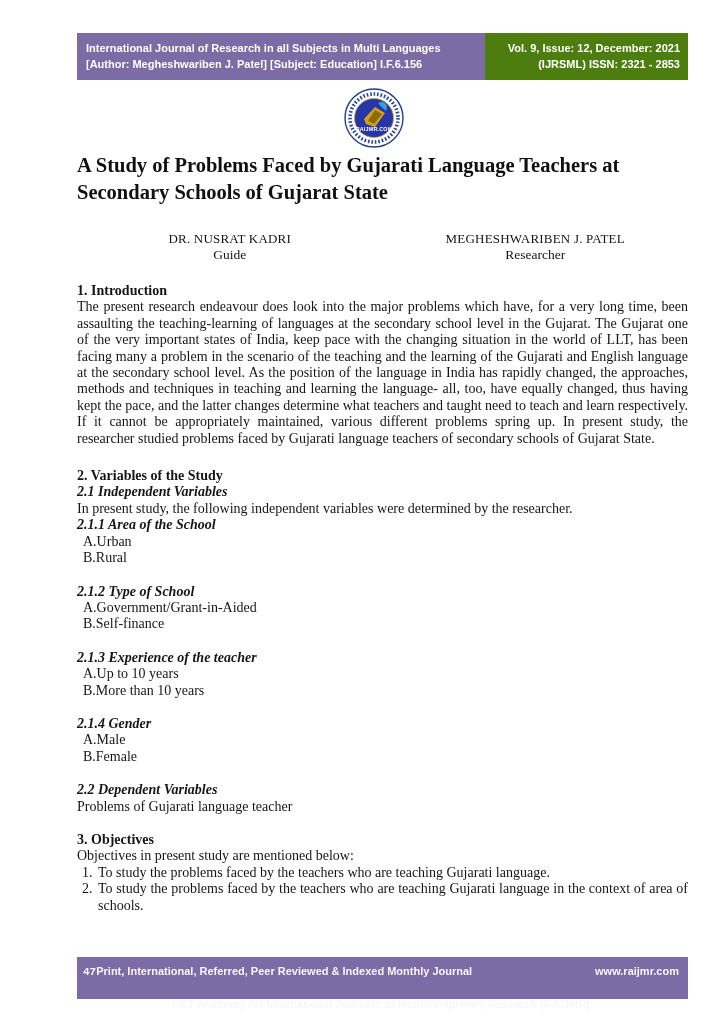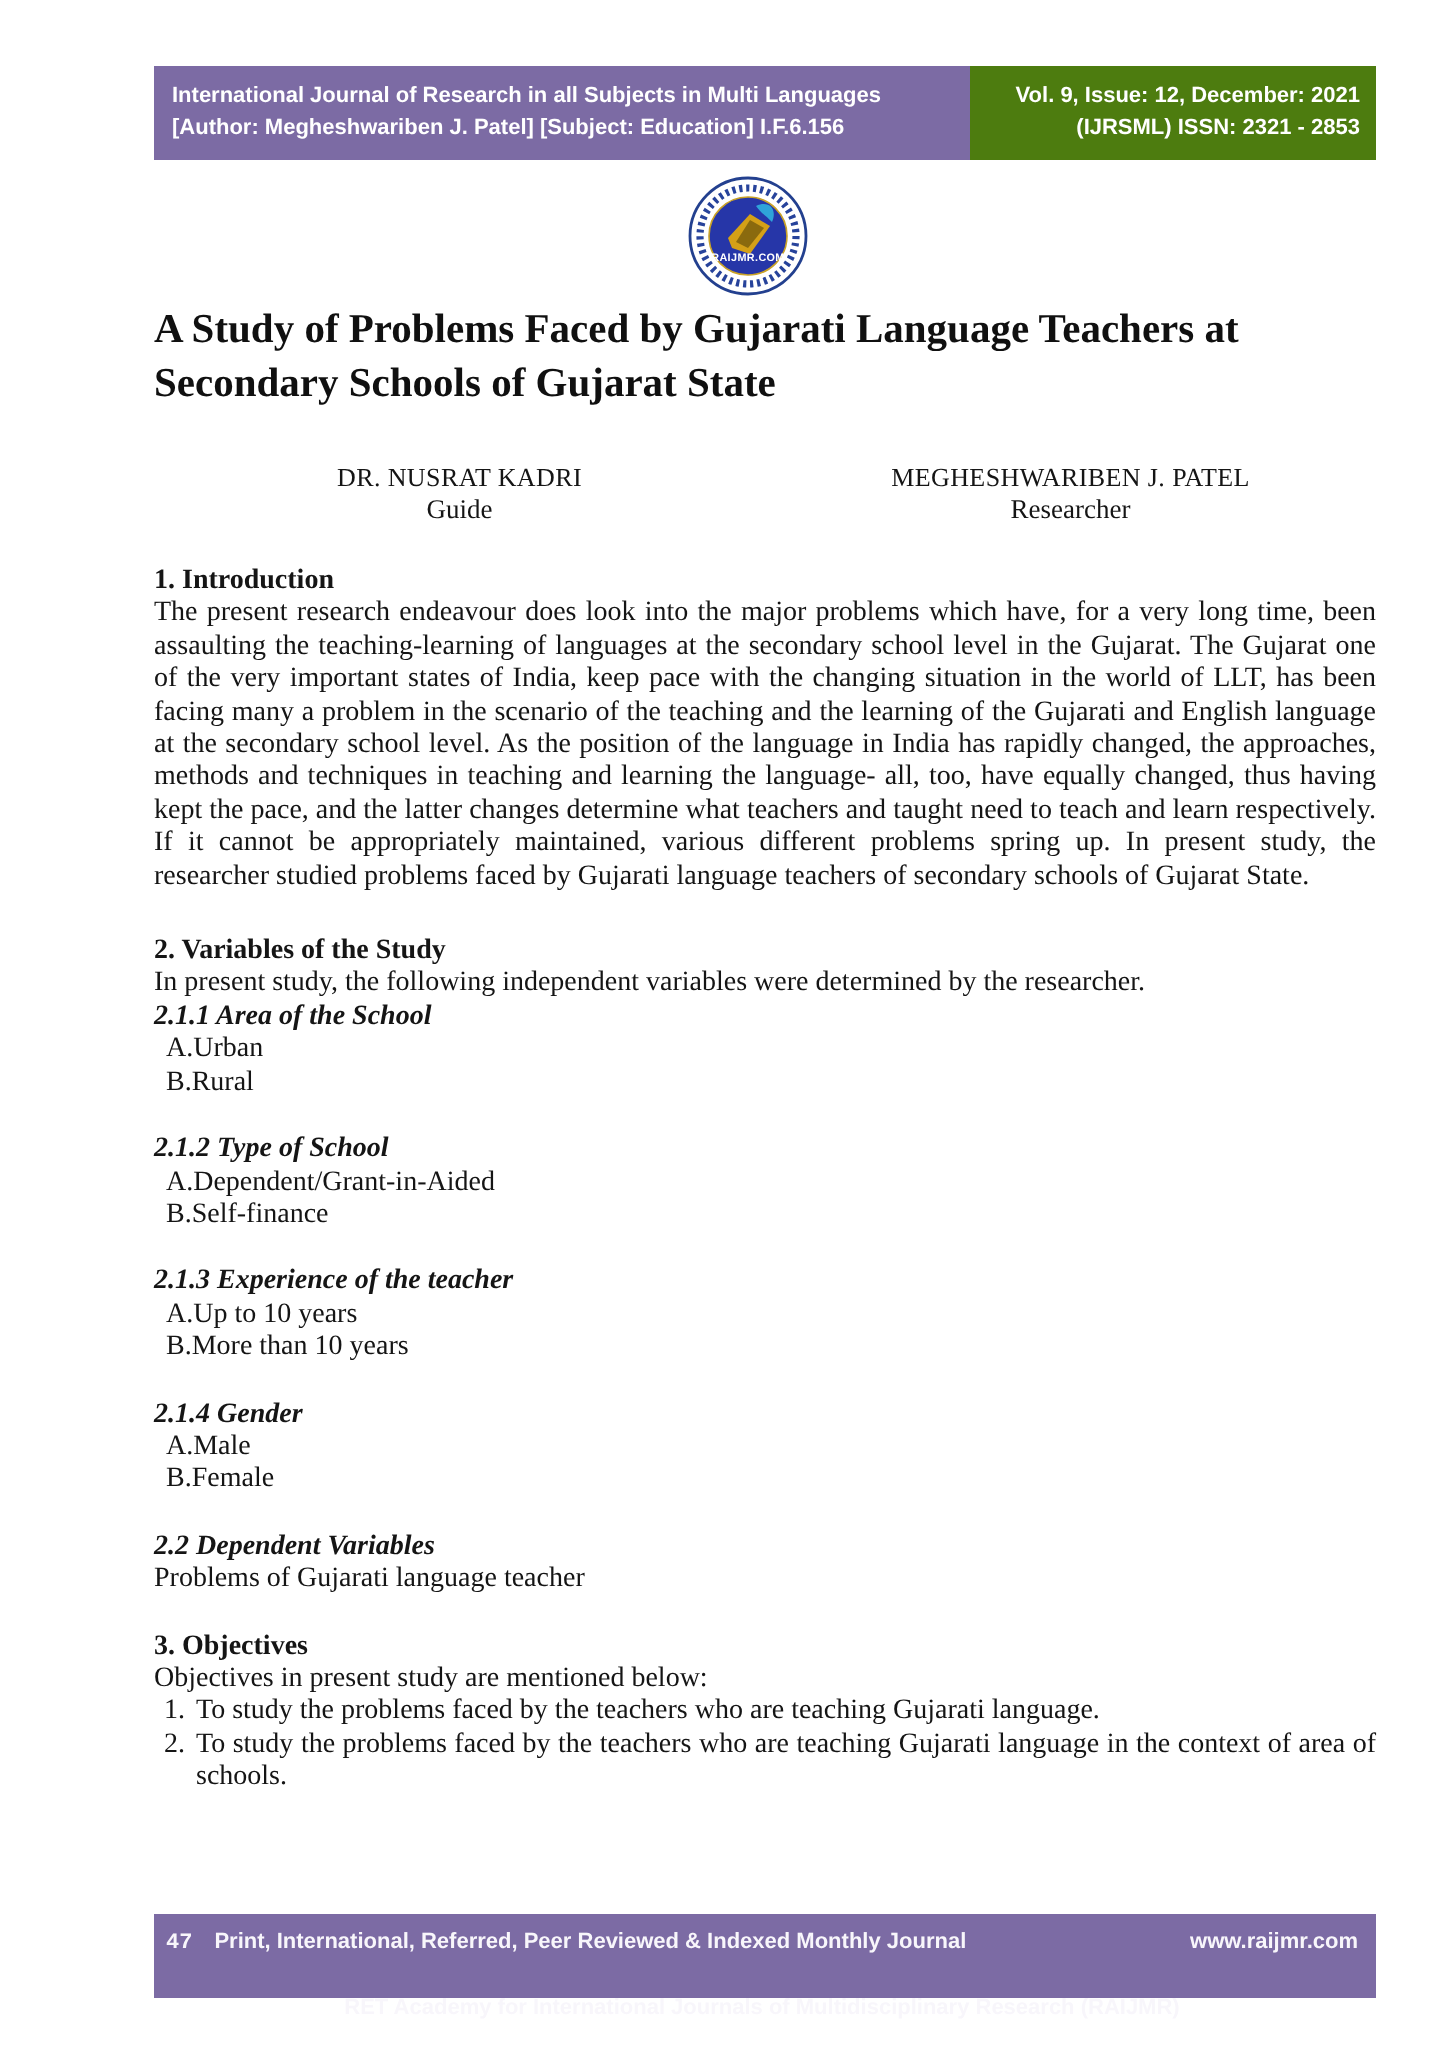--- a/index.html
+++ b/index.html
@@ -13,21 +13,21 @@
                font-family:"Liberation Sans",sans-serif;font-weight:bold;
                font-size:11px;line-height:16px;white-space:nowrap;}
   .header-right{width:203px;background:#4d7c0f;color:#ffffff;text-align:right;
                 padding:7px 8px 0 0;font-family:"Liberation Sans",sans-serif;
                 font-weight:bold;font-size:11px;line-height:16px;box-sizing:border-box;}
 
   .footer{top:957px;height:42px;color:#f8f6fb;
           font-family:"Liberation Sans",sans-serif;font-weight:bold;
           font-size:11px;line-height:14px;padding:7px 9px 0 6px;}
   .footer-line1{display:flex;align-items:baseline;}
-  .page-num{margin-right:11px;font-family:Liberation Mono, monospace;}
+  .page-num{margin-right:0;font-family:Liberation Mono, monospace;}
   .footer-label{flex:1;text-align:left;}
   .footer-site{text-align:right;}
   .footer-line2{text-align:center;margin-top:18px;}
 
   
   .logo{position:absolute;left:344px;top:88px;width:60px;height:60px;}
 
   
   .title{position:absolute;left:77px;top:152px;width:611px;margin:0;text-align:left;
          font-size:20.5px;line-height:27px;font-weight:bold;color:#101010;}
@@ -89,28 +89,29 @@
       <div class="author-role">Researcher</div>
     </div>
   </div>
 
   <main class="content">
 
     <div class="h">1. Introduction</div>
     <p class="para">The present research endeavour does look into the major problems which have, for a very long time, been assaulting the teaching-learning of languages at the secondary school level in the Gujarat. The Gujarat one of the very important states of India, keep pace with the changing situation in the world of LLT, has been facing many a problem in the scenario of the teaching and the learning of the Gujarati and English language at the secondary school level. As the position of the language in India has rapidly changed, the approaches, methods and techniques in teaching and learning the language- all, too, have equally changed, thus having kept the pace, and the latter changes determine what teachers and taught need to teach and learn respectively. If it cannot be appropriately maintained, various different problems spring up. In present study, the researcher studied problems faced by Gujarati language teachers of secondary schools of Gujarat State.</p>
 
     <div class="h gap-lg">2. Variables of the Study</div>
+    <div class="hi">2.1 Independent Variables</div>
     <p class="para">In present study, the following independent variables were determined by the researcher.</p>
 
     <div class="hi">2.1.1 Area of the School</div>
     <div class="opt">A.Urban</div>
     <div class="opt">B.Rural</div>
 
     <div class="hi gap">2.1.2 Type of School</div>
-    <div class="opt">A.Dependent/Grant-in-Aided</div>
+    <div class="opt">A.Government/Grant-in-Aided</div>
     <div class="opt">B.Self-finance</div>
 
     <div class="hi gap">2.1.3 Experience of the teacher</div>
     <div class="opt">A.Up to 10 years</div>
     <div class="opt">B.More than 10 years</div>
 
     <div class="hi gap">2.1.4 Gender</div>
     <div class="opt">A.Male</div>
     <div class="opt">B.Female</div>
 

